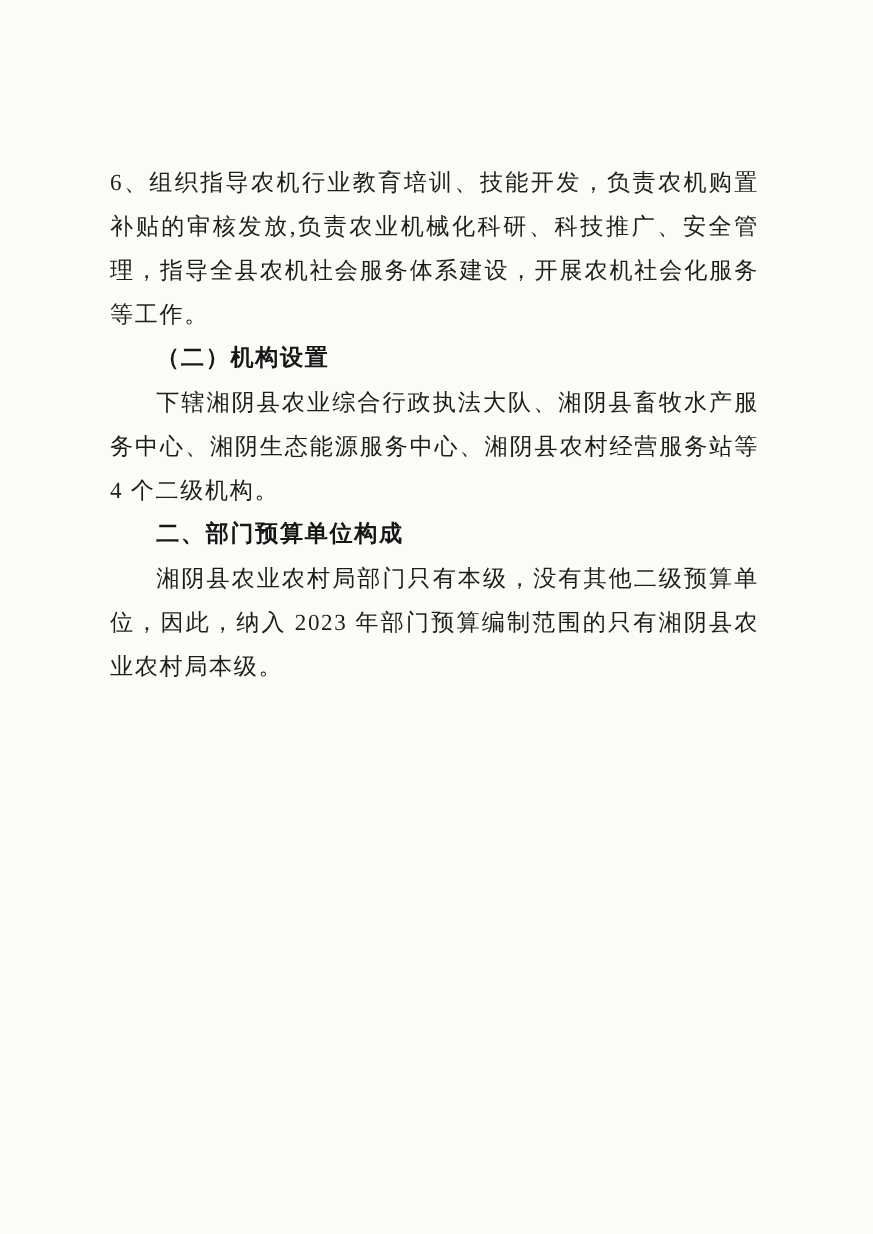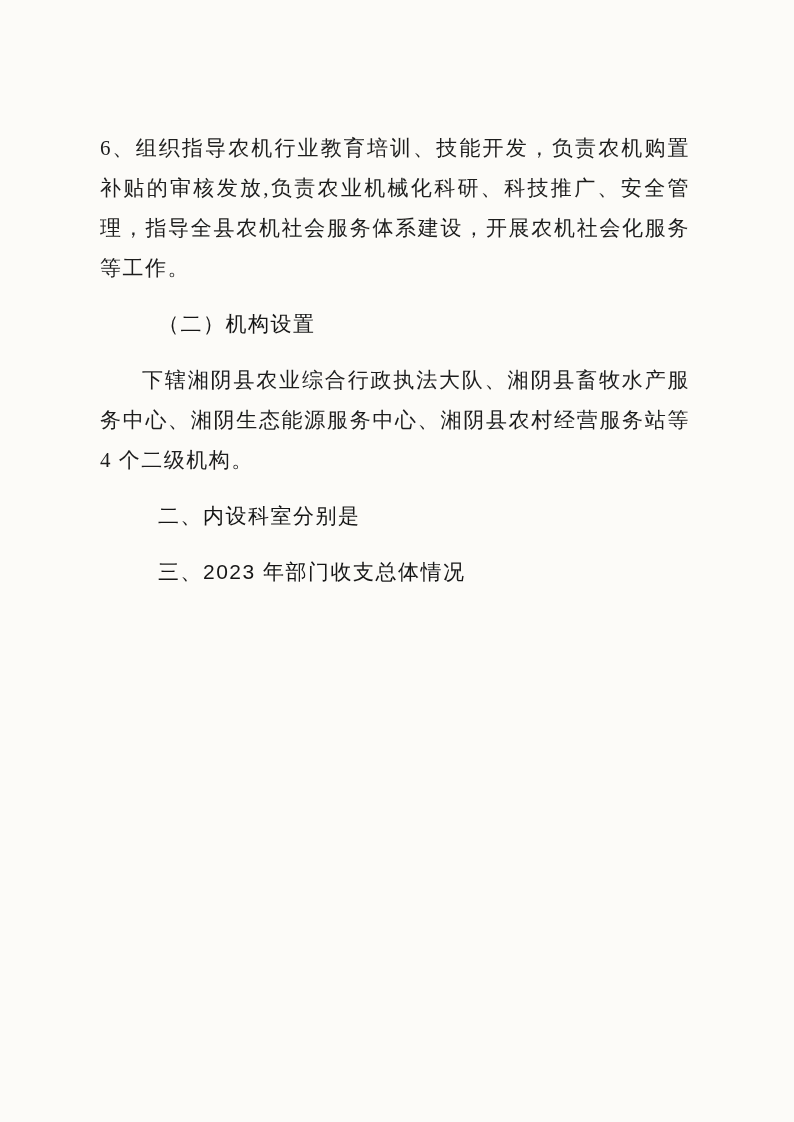--- a/index.html
+++ b/index.html
@@ -14,53 +14,53 @@
   }
   .page {
     width: 794px;
     height: 1122px;
     background: #fcfbf8;
     box-sizing: border-box;
     position: relative;
   }
   .content {
     position: absolute;
-    top: 128px;
+    top: 146px;
     left: 100px;
     width: 590px;
     font-family: "Liberation Serif", "DejaVu Serif", serif;
     font-size: 21px;
     line-height: 40px;
     letter-spacing: 1.5px;
     color: #1d1d1d;
     text-align: justify;
   }
   .para {
     margin: 0;
     text-indent: 2em;
   }
   .para.no-indent {
     text-indent: 0;
   }
   .heading {
-    margin: 16px;
+    margin: 0;
     text-indent: 2em;
-    font-weight: 400;
+    font-weight: 700;
     font-family: "Liberation Sans", "DejaVu Sans", sans-serif;
     font-size: 21px;
     line-height: 40px;
     letter-spacing: 1.5px;
     text-align: left;
     color: #161616;
   }
 </style>
 </head>
 <body>
 
 <div class="page">
   <div class="content">
     <p class="para no-indent">6、组织指导农机行业教育培训、技能开发，负责农机购置补贴的审核发放,负责农业机械化科研、科技推广、安全管理，指导全县农机社会服务体系建设，开展农机社会化服务等工作。</p>
     <p class="heading">（二）机构设置</p>
     <p class="para">下辖湘阴县农业综合行政执法大队、湘阴县畜牧水产服务中心、湘阴生态能源服务中心、湘阴县农村经营服务站等 4 个二级机构。</p>
-    <p class="heading">二、内设科室分别是</p>
-    <p class="heading">三、2023 年部门收支总体情况</p>
+    <p class="heading">二、部门预算单位构成</p>
+    <p class="para">湘阴县农业农村局部门只有本级，没有其他二级预算单位，因此，纳入 2023 年部门预算编制范围的只有湘阴县农业农村局本级。</p>
   </div>
 </div>
 
 </body></html>

